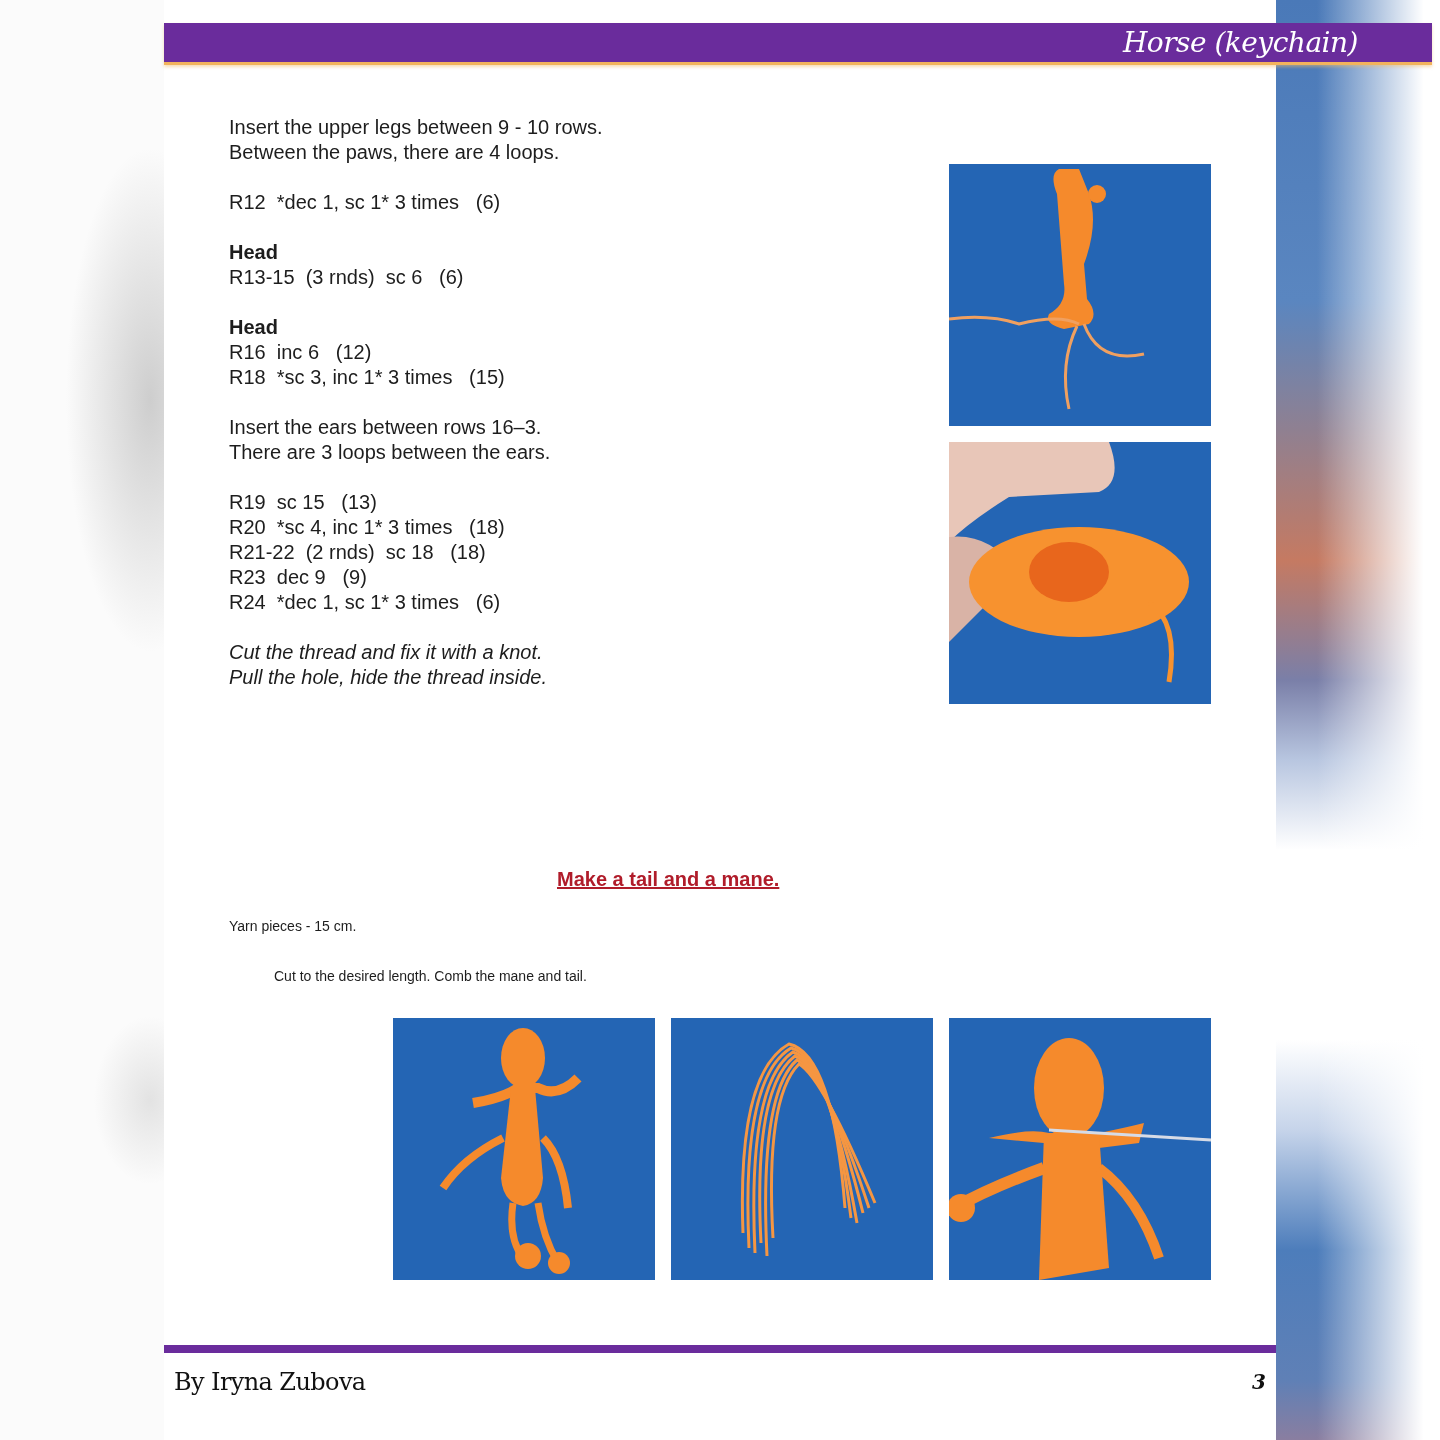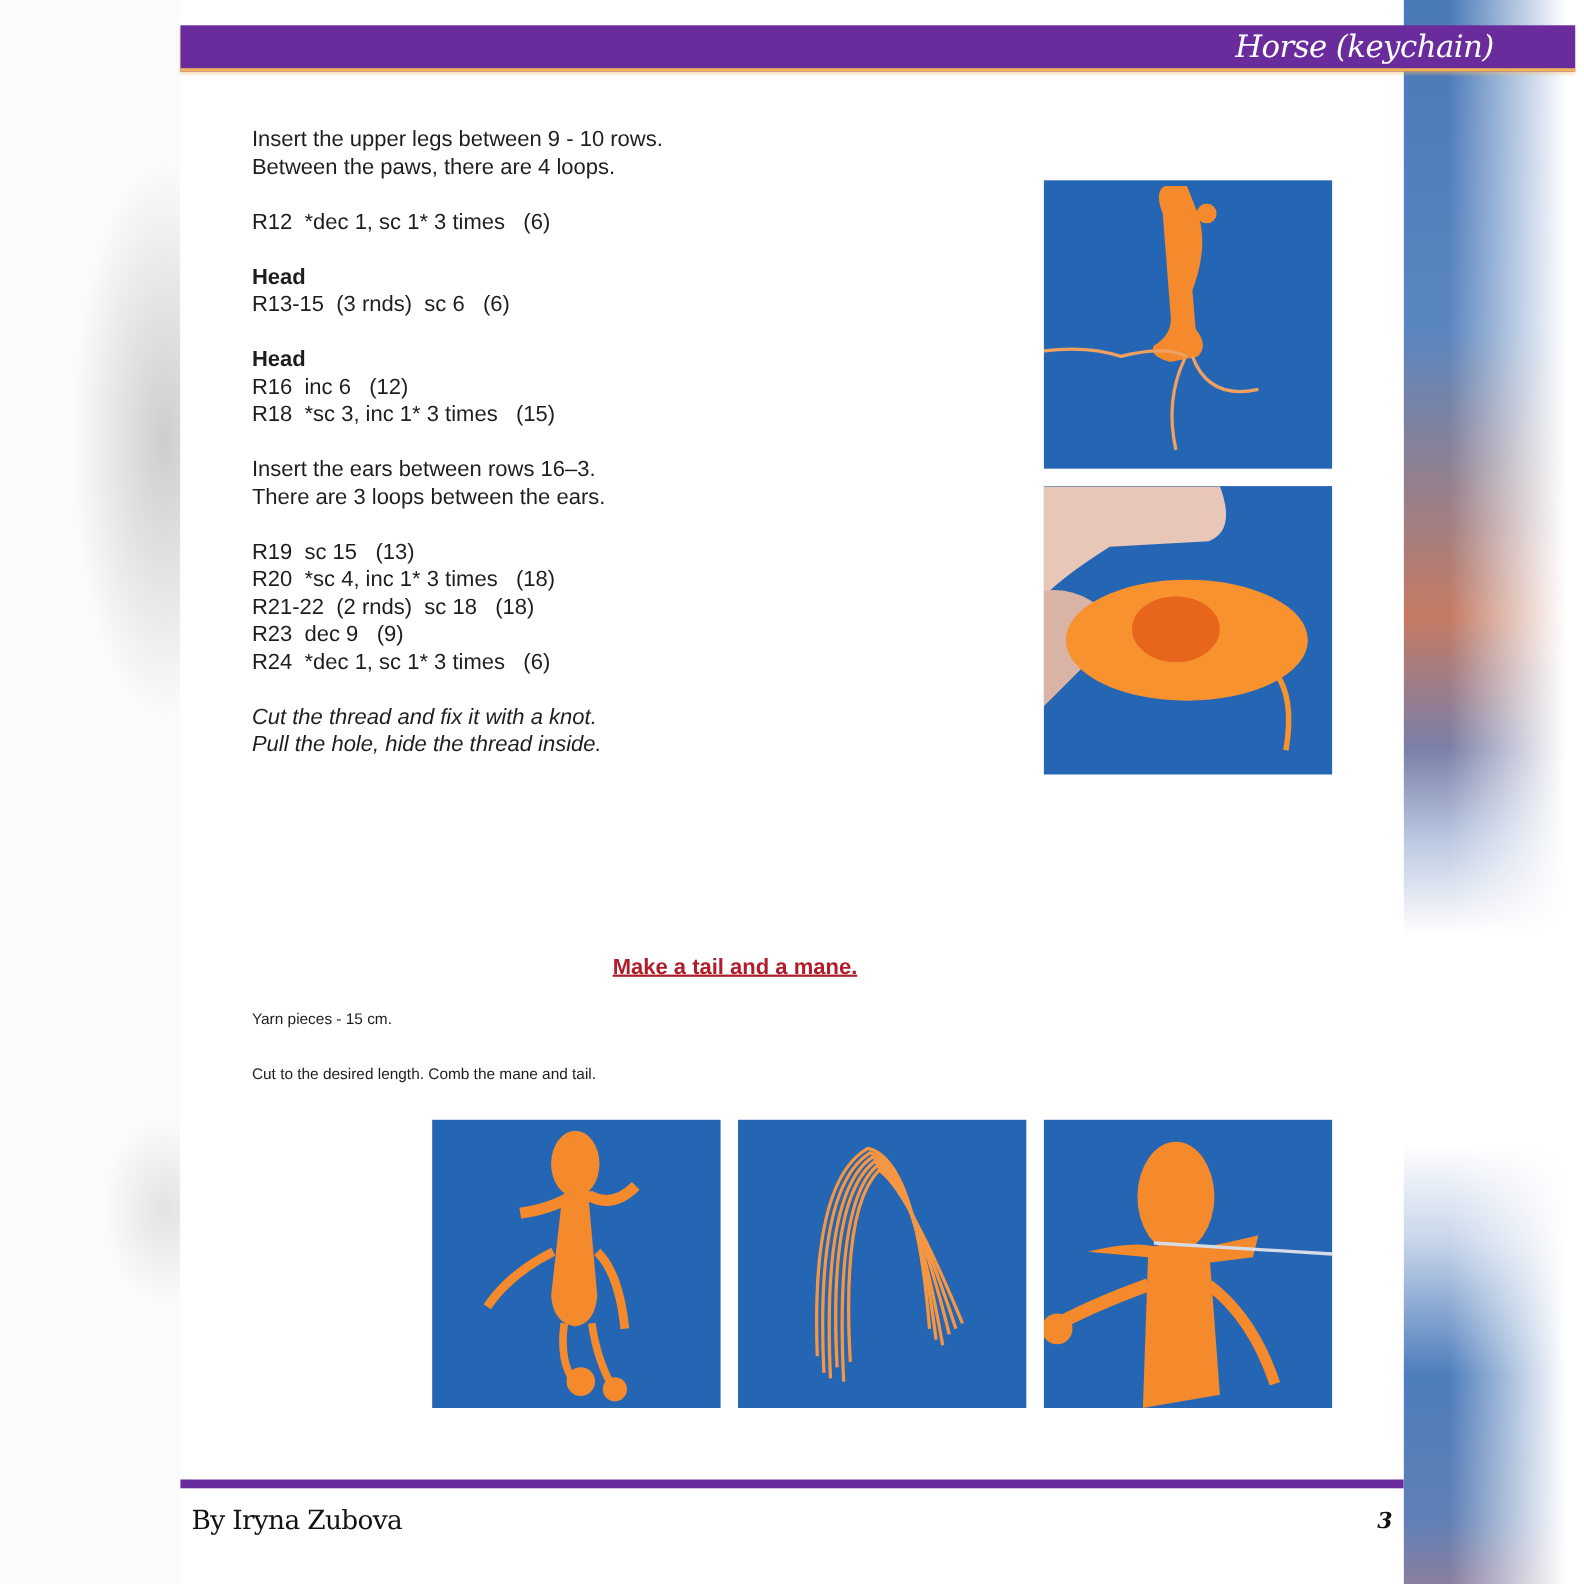--- a/index.html
+++ b/index.html
@@ -130,21 +130,21 @@
       <path d="M0 95 Q40 90 70 130 L0 200 Z" fill="#d9b3a6"></path>
       <ellipse cx="130" cy="140" rx="110" ry="55" fill="#f7922f"></ellipse>
       <ellipse cx="120" cy="130" rx="40" ry="30" fill="#e8661c"></ellipse>
       <path d="M200 160 Q230 180 220 240" stroke="#f7922f" stroke-width="5" fill="none"></path>
     </svg>
   </div>
 
   <div class="section-title">Make a tail and a mane.</div>
 
   <div class="para" style="top:918px;">Yarn pieces - 15 cm.</div>
-  <div class="para" style="top:968px;">Cut to the desired length. Comb the mane and tail.</div>
+  <div class="para" style="top:968px;margin-left:45px;">Cut to the desired length. Comb the mane and tail.</div>
 
   <div class="photo" style="left:229px; top:1018px; width:262px; height:262px;">
     <svg viewBox="0 0 262 262">
       <rect width="262" height="262" fill="#2465b4"></rect>
       <ellipse cx="130" cy="40" rx="22" ry="30" fill="#f58a2c"></ellipse>
       <path d="M80 85 Q110 80 125 70 L145 70 Q165 80 185 60" stroke="#f58a2c" stroke-width="10" fill="none"></path>
       <path d="M118 70 L142 70 L150 160 Q148 185 130 188 Q110 185 108 160 Z" fill="#f58a2c"></path>
       <path d="M110 120 Q70 140 50 170" stroke="#f58a2c" stroke-width="8" fill="none"></path>
       <path d="M150 120 Q170 140 175 190" stroke="#f58a2c" stroke-width="8" fill="none"></path>
       <path d="M120 185 Q115 220 130 240" stroke="#f58a2c" stroke-width="7" fill="none"></path>

